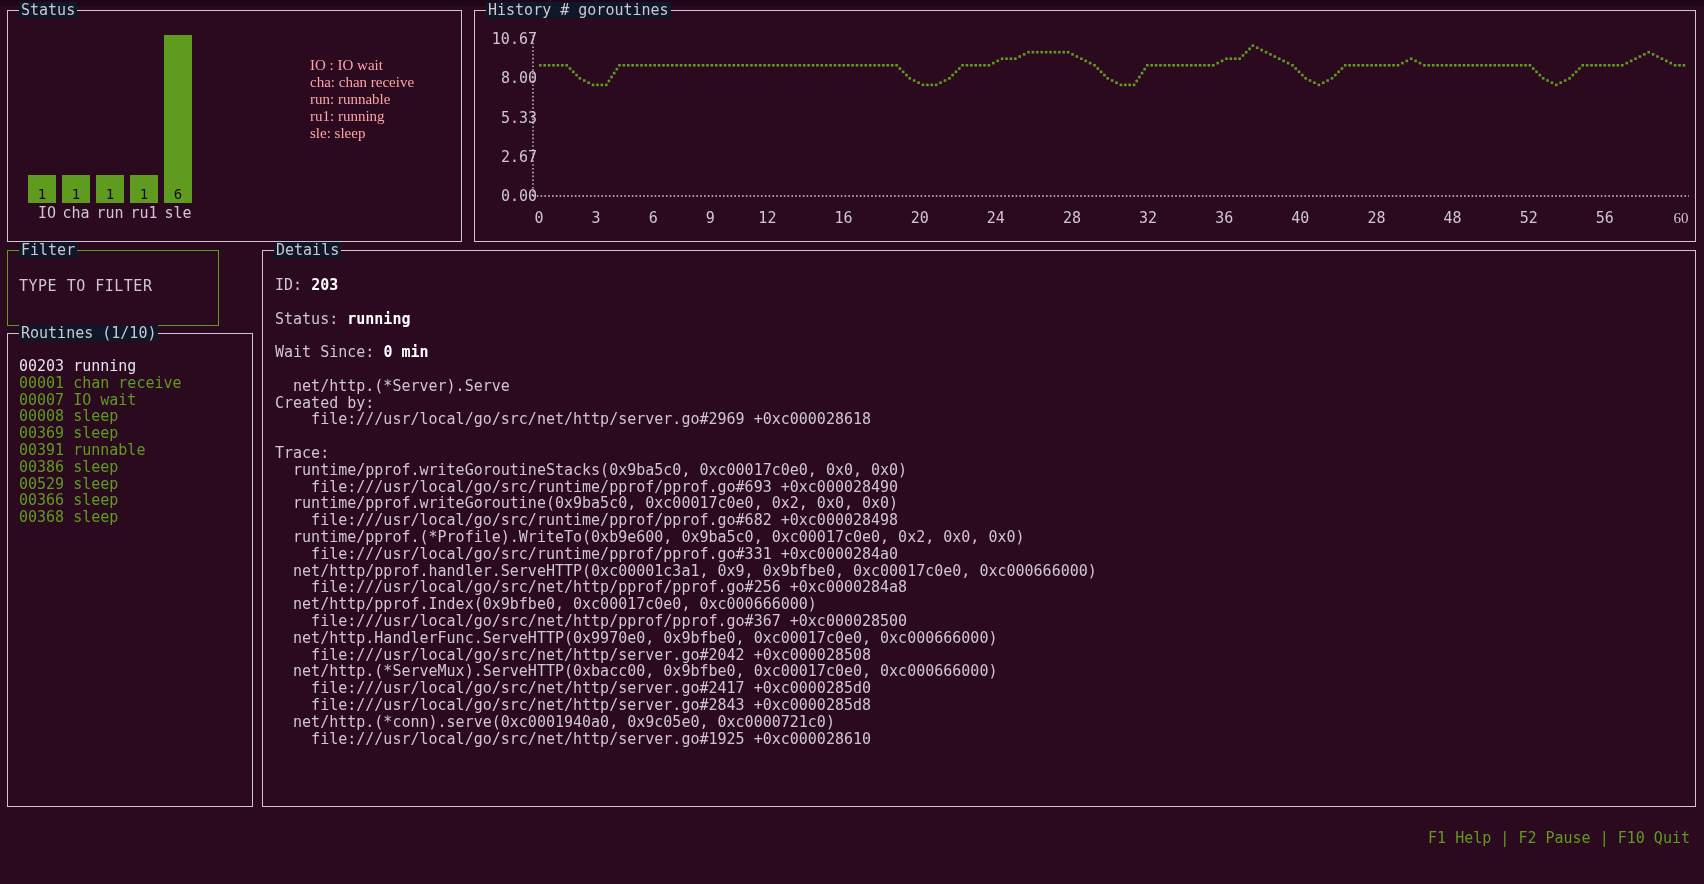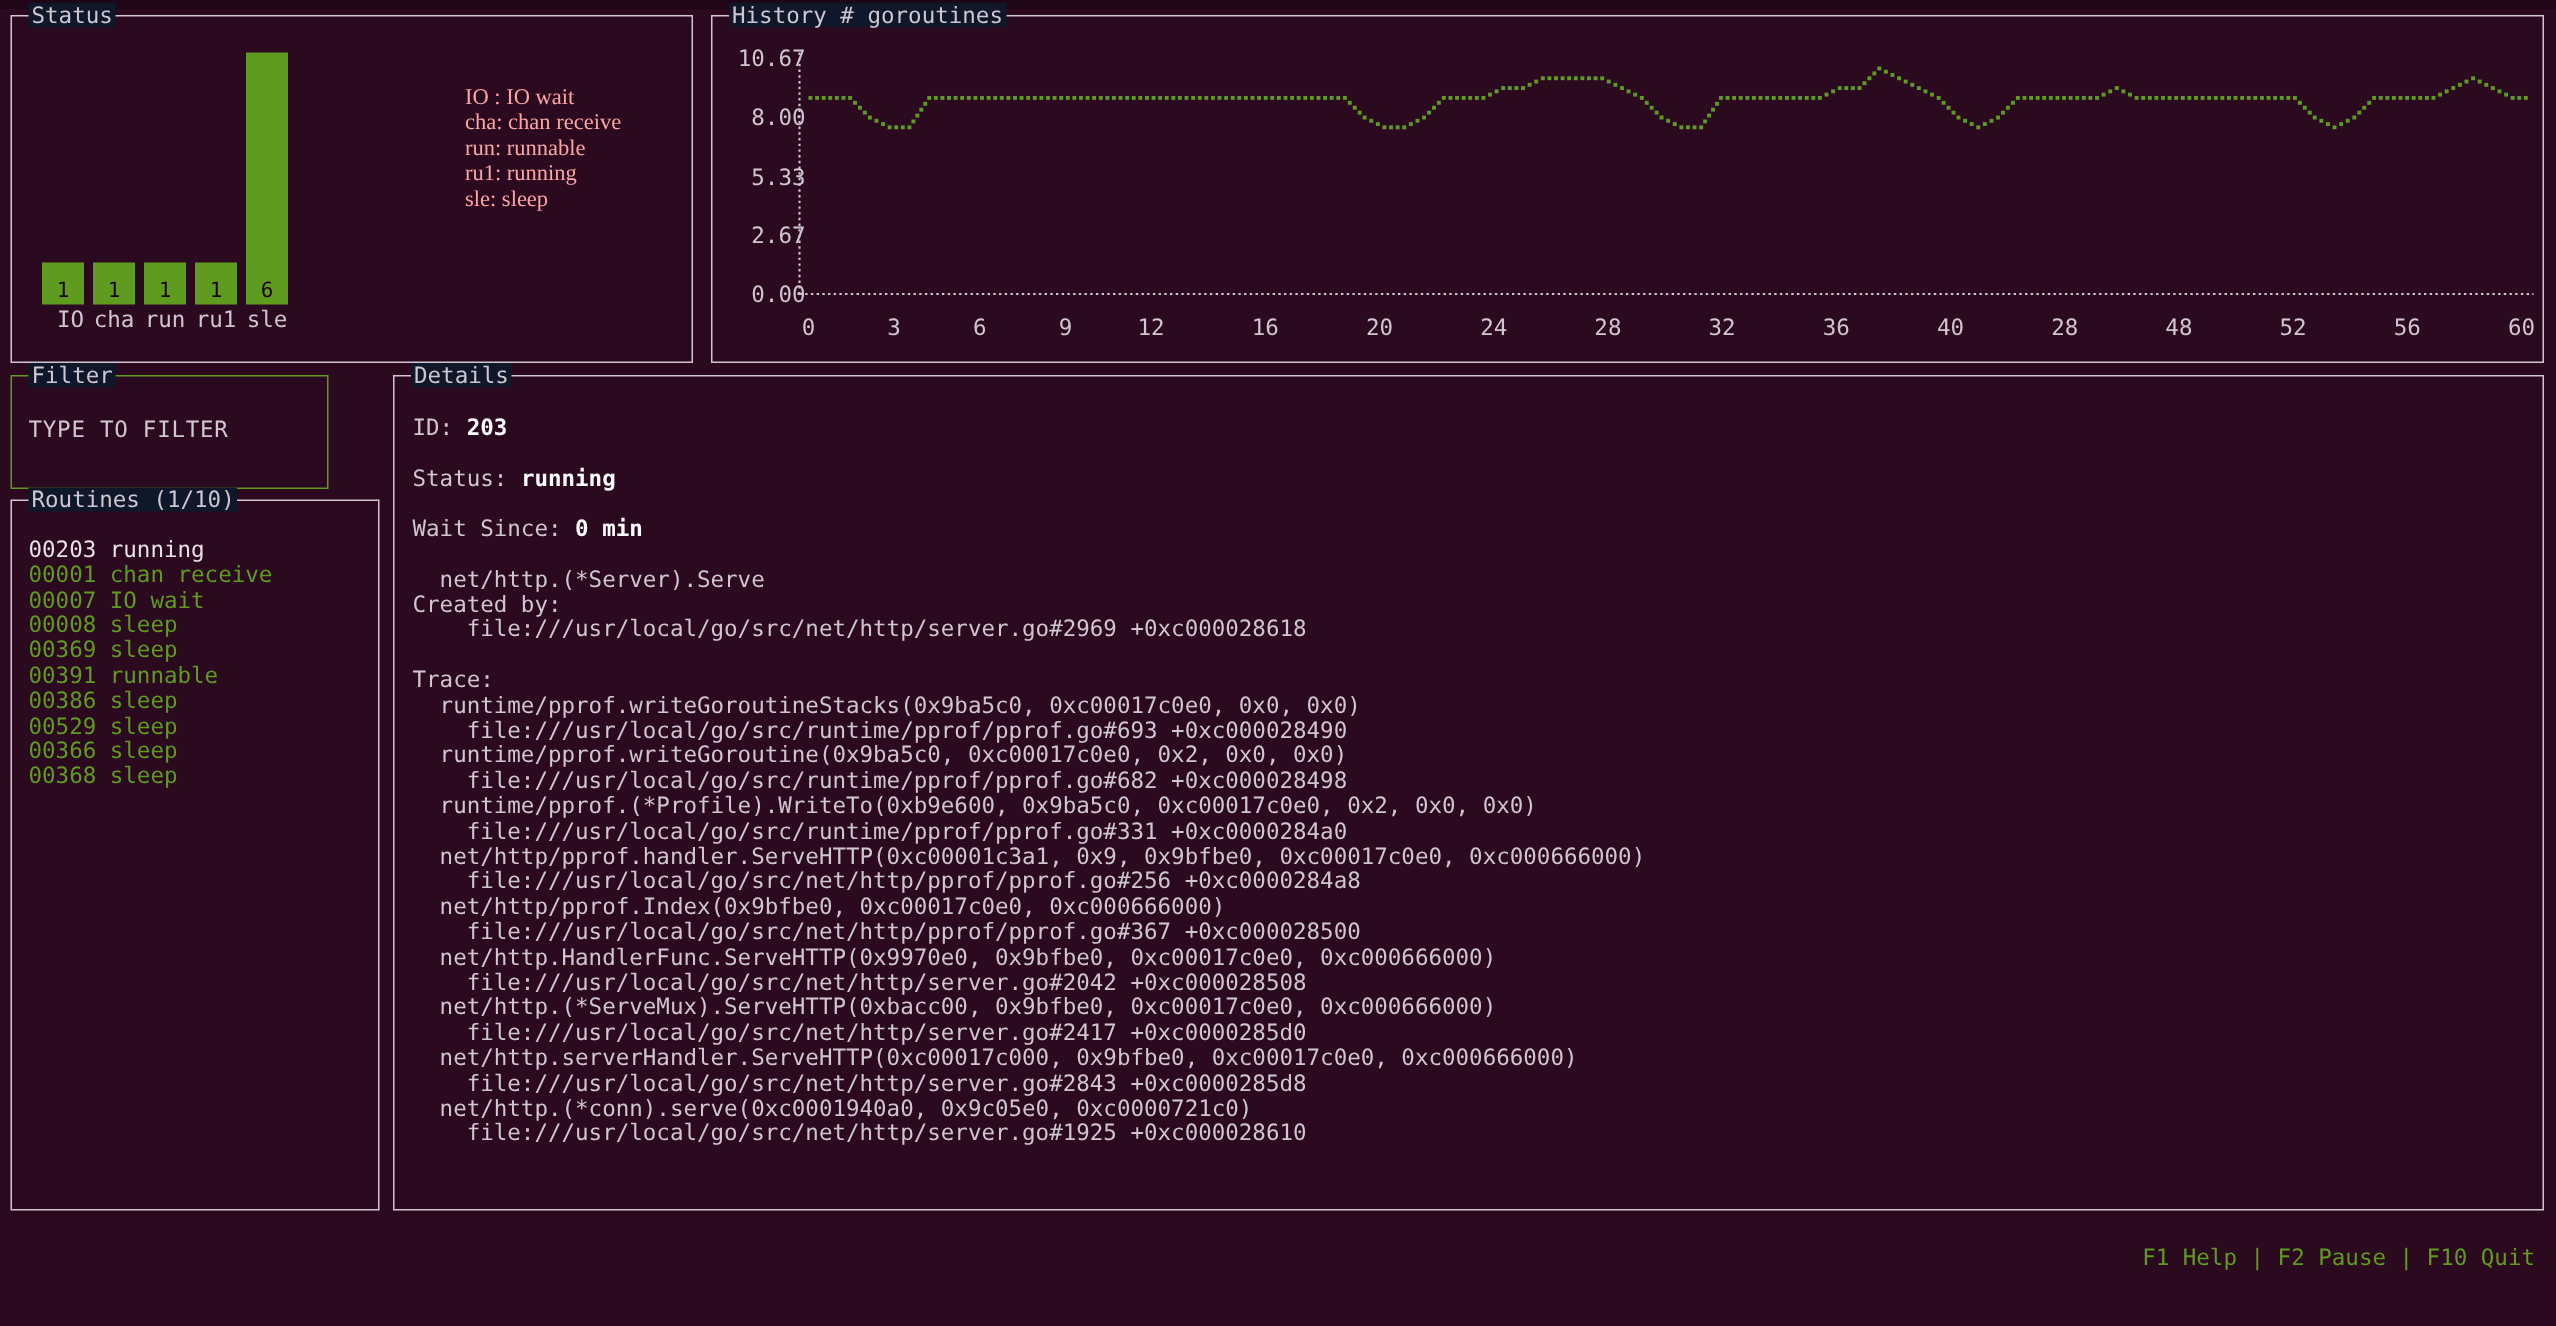--- a/index.html
+++ b/index.html
@@ -400,21 +400,21 @@
       <div class="xtick" style="left: 424.667px; width: 40px; top: 199px;">20</div>
       <div class="xtick" style="left: 500.8px; width: 40px; top: 199px;">24</div>
       <div class="xtick" style="left: 576.933px; width: 40px; top: 199px;">28</div>
       <div class="xtick" style="left: 653.067px; width: 40px; top: 199px;">32</div>
       <div class="xtick" style="left: 729.2px; width: 40px; top: 199px;">36</div>
       <div class="xtick" style="left: 805.333px; width: 40px; top: 199px;">40</div>
       <div class="xtick" style="left: 881.467px; width: 40px; top: 199px;">28</div>
       <div class="xtick" style="left: 957.6px; width: 40px; top: 199px;">48</div>
       <div class="xtick" style="left: 1033.73px; width: 40px; top: 199px;">52</div>
       <div class="xtick" style="left: 1109.87px; width: 40px; top: 199px;">56</div>
-      <div class="xtick" style="left: 1186px; width: 40px; top: 199px;">60</div>
+      <div class="xtick" style="left: 1186px; width: 40px; top: 199px; font-family: Liberation Serif, serif;">60</div>
     </div>
 </div>
 
 <div class="panel green" id="filter-panel">
   <span class="panel-title">Filter</span>
   <div class="filter-text">TYPE TO FILTER</div>
 </div>
 
 <div class="panel" id="routines-panel">
   <span class="panel-title">Routines (1/10)</span>
@@ -453,20 +453,19 @@
       <div class="d-line">  runtime/pprof.(*Profile).WriteTo(0xb9e600, 0x9ba5c0, 0xc00017c0e0, 0x2, 0x0, 0x0)</div>
       <div class="d-line">    file:///usr/local/go/src/runtime/pprof/pprof.go#331 +0xc0000284a0</div>
       <div class="d-line">  net/http/pprof.handler.ServeHTTP(0xc00001c3a1, 0x9, 0x9bfbe0, 0xc00017c0e0, 0xc000666000)</div>
       <div class="d-line">    file:///usr/local/go/src/net/http/pprof/pprof.go#256 +0xc0000284a8</div>
       <div class="d-line">  net/http/pprof.Index(0x9bfbe0, 0xc00017c0e0, 0xc000666000)</div>
       <div class="d-line">    file:///usr/local/go/src/net/http/pprof/pprof.go#367 +0xc000028500</div>
       <div class="d-line">  net/http.HandlerFunc.ServeHTTP(0x9970e0, 0x9bfbe0, 0xc00017c0e0, 0xc000666000)</div>
       <div class="d-line">    file:///usr/local/go/src/net/http/server.go#2042 +0xc000028508</div>
       <div class="d-line">  net/http.(*ServeMux).ServeHTTP(0xbacc00, 0x9bfbe0, 0xc00017c0e0, 0xc000666000)</div>
       <div class="d-line">    file:///usr/local/go/src/net/http/server.go#2417 +0xc0000285d0</div>
-      <div class="d-line">  net/http.serverHandler.ServeHTTP(0xc00017c000, 0x9bfbe0, 0xc00017c0e0, 0xc000666000)</div>
       <div class="d-line">    file:///usr/local/go/src/net/http/server.go#2843 +0xc0000285d8</div>
       <div class="d-line">  net/http.(*conn).serve(0xc0001940a0, 0x9c05e0, 0xc0000721c0)</div>
       <div class="d-line">    file:///usr/local/go/src/net/http/server.go#1925 +0xc000028610</div>
     </div>
 </div>
 
 <div id="footer">F1 Help | F2 Pause | F10 Quit</div>
 
 </body></html>

